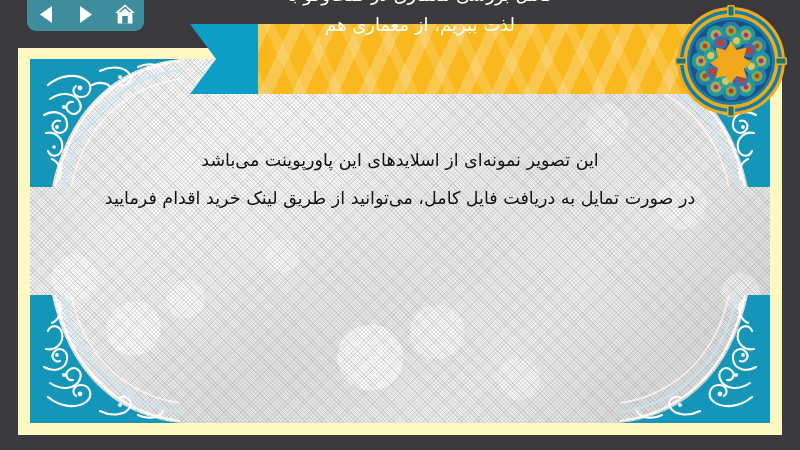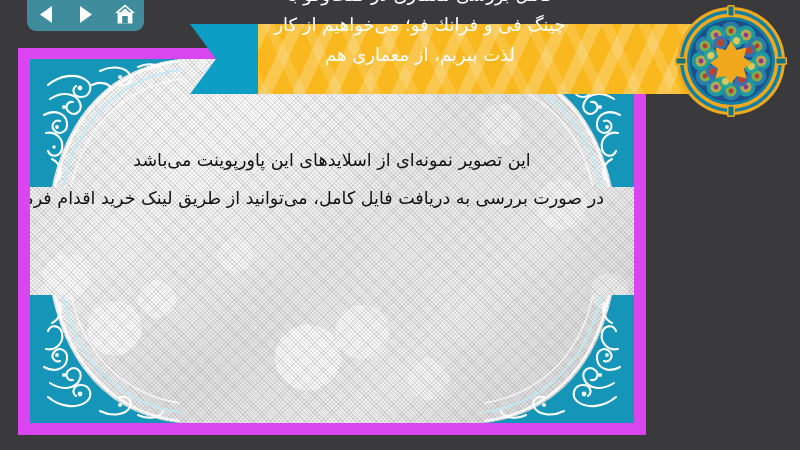--- a/index.html
+++ b/index.html
@@ -46,23 +46,23 @@
     justify-content: center;
     cursor: pointer;
   }
   .nav-btn svg { display: block; }
 
   
   .slide-frame {
     position: absolute;
     left: 18px;
     top: 48px;
-    width: 628px;
+    width: 764px;
     height: 387px;
-    background: #d946ef;
+    background: #fef9c3;
     box-sizing: border-box;
     overflow: hidden;
     z-index: 10;
   }
   .slide-inner {
     position: absolute;
     left: 12px;
     top: 11px;
     right: 12px;
     bottom: 12px;
@@ -318,33 +318,32 @@
             <circle cx="50" cy="29" r="2.4"></circle>
             <circle cx="34" cy="48" r="2.1"></circle>
             <circle cx="27" cy="68" r="1.9"></circle>
             <circle cx="90" cy="18" r="2.1"></circle>
           </g>
         </svg>
       </div>
 
       <div class="body-text">
         <div class="body-line">این تصویر نمونه‌ای از اسلایدهای این پاورپوینت می‌باشد</div>
-        <div class="body-line">در صورت بررسی به دریافت فایل کامل، می‌توانید از طریق لینک خرید اقدام فرمایید</div>
+        <div class="body-line">در صورت تمایل به دریافت فایل کامل، می‌توانید از طریق لینک خرید اقدام فرمایید</div>
       </div>
     </div>
   </div>
 
   <div class="banner-wrap">
     <div class="banner-tail"></div>
     <div class="banner-body"></div>
   </div>
 
   <div class="banner-title">
     <div>کامل بررسی معماری در گفت‌وگو با</div>
-    <div>چینگ فی و فرانك فو؛ می‌خواهیم از کار</div>
     <div>لذت ببریم، از معماری هم</div>
   </div>
 
   <div class="medallion">
     <svg viewBox="0 0 112 112">
       <defs>
         <g id="petal">
           <circle cx="0" cy="-30" r="9.5" fill="#2a7fa8"></circle>
           <circle cx="0" cy="-30" r="5.5" fill="#7fae4e"></circle>
           <circle cx="0" cy="-30" r="2.4" fill="#c0392b"></circle>

